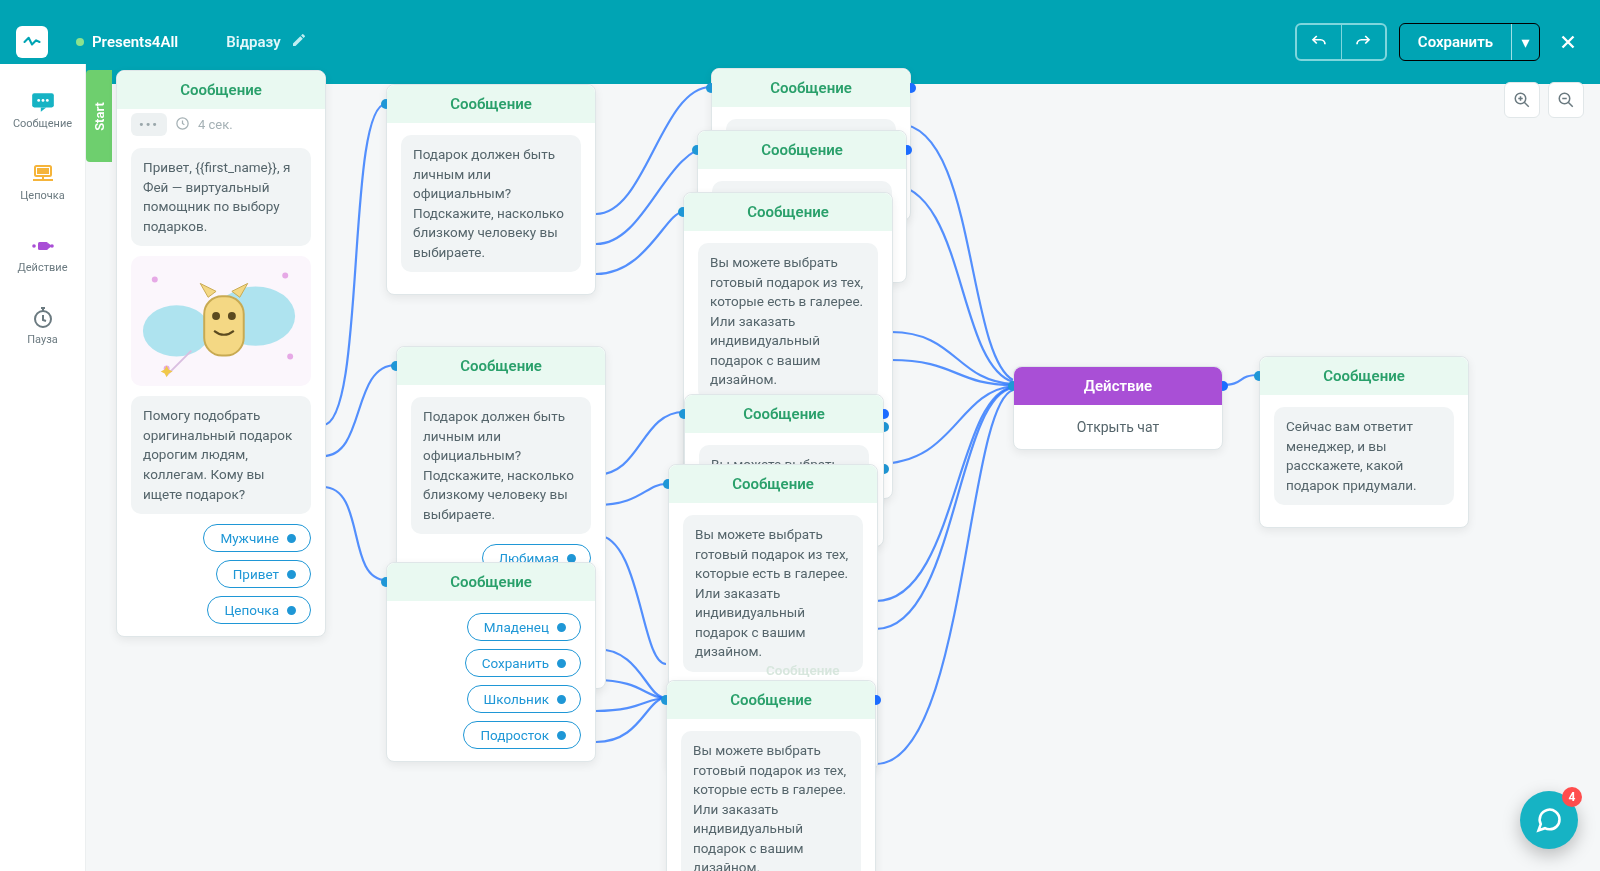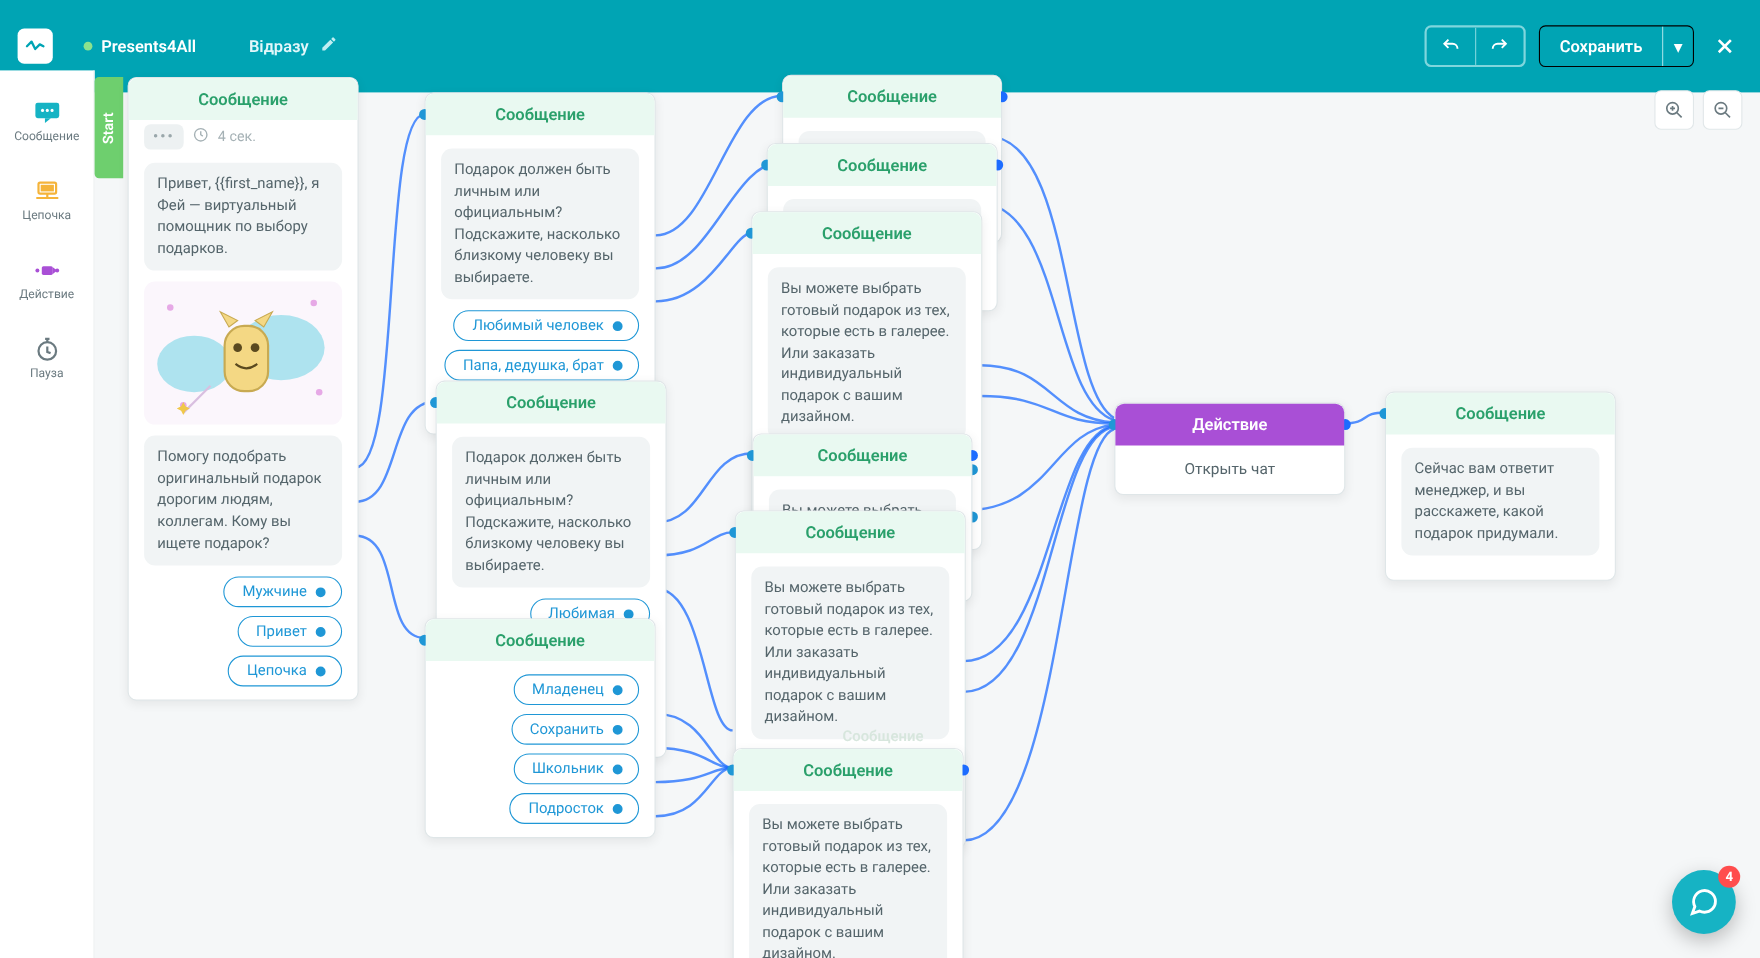--- a/index.html
+++ b/index.html
@@ -242,34 +242,20 @@
           </div>
     </div>
   </div>
 </div>
 
 <div class="node" style="left:300px; top:20px; width:210px;">
   <div class="port port-in"></div>
   <div class="node-header"><span>Сообщение</span></div>
   <div class="node-body">
     <div class="bubble">Подарок должен быть личным или официальным? Подскажите, насколько близкому человеку вы выбираете.</div>
-    <div class="options">
-      <div class="chip">
-            <span>Любимый человек</span>
-            <span class="dot"></span>
-          </div>
-      <div class="chip">
-            <span>Папа, дедушка, брат</span>
-            <span class="dot"></span>
-          </div>
-      <div class="chip">
-            <span>Коллега, начальник</span>
-            <span class="dot"></span>
-          </div>
-    </div>
   </div>
 </div>
 
 <div class="node" style="left:310px; top:282px; width:210px;">
   <div class="port port-in"></div>
   <div class="node-header"><span>Сообщение</span></div>
   <div class="node-body">
     <div class="bubble">Подарок должен быть личным или официальным? Подскажите, насколько близкому человеку вы выбираете.</div>
     <div class="options">
       <div class="chip">

